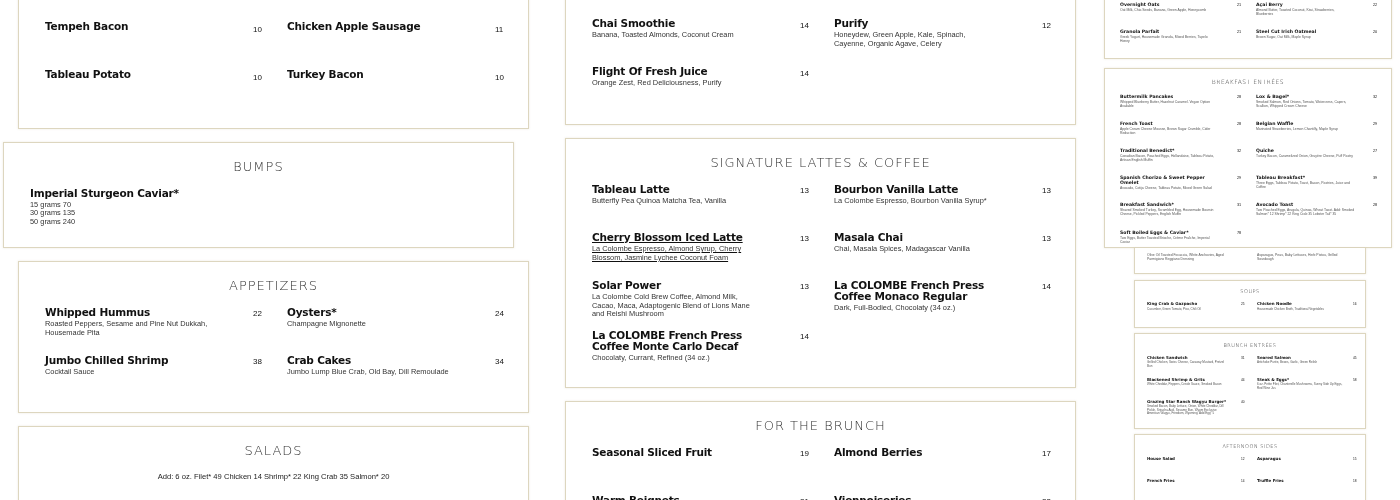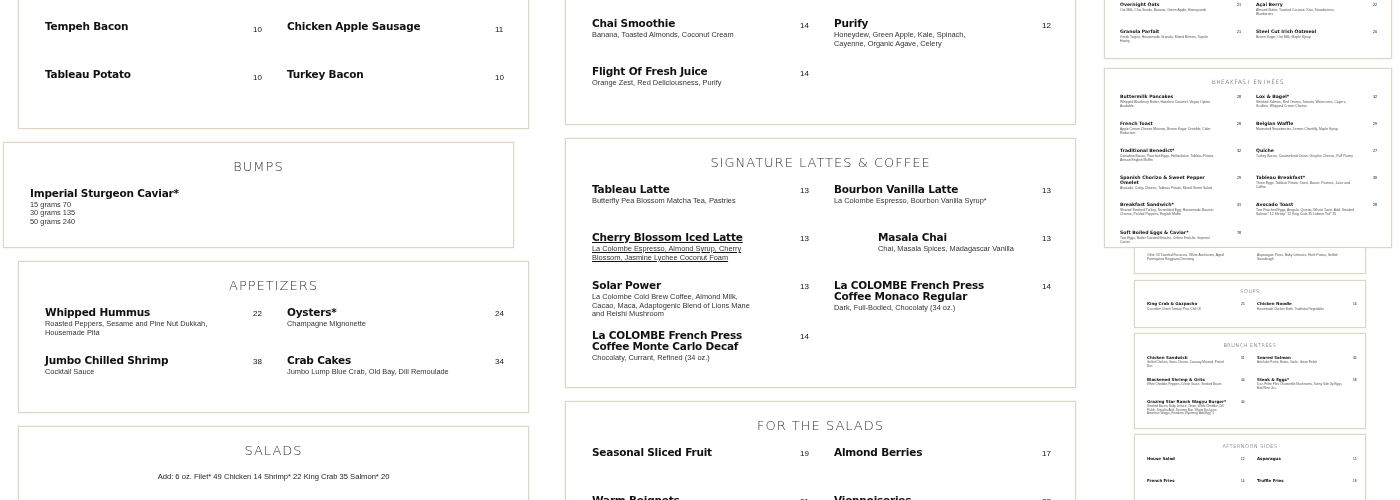--- a/index.html
+++ b/index.html
@@ -118,35 +118,35 @@
     <div class="desc">Orange Zest, Red Deliciousness, Purify</div>
   </div>
   <div class="price" style="left:234px; top:72px;">14</div>
 </div>
 
 <div class="card" style="left:565px; top:138px; width:511px; height:250px;">
   <div class="sec-title" style="top:16px;">SIGNATURE LATTES &amp; COFFEE</div>
 
   <div class="item" style="left:26px; top:45px; width:200px;">
     <div class="name">Tableau Latte</div>
-    <div class="desc">Butterfly Pea Blossom Matcha Tea, Pastries</div>
+    <div class="desc">Butterfly Pea Quinoa Matcha Tea, Vanilla</div>
   </div>
   <div class="price" style="left:234px; top:47px;">13</div>
   <div class="item" style="left:268px; top:45px; width:200px;">
     <div class="name">Bourbon Vanilla Latte</div>
     <div class="desc">La Colombe Espresso, Bourbon Vanilla Syrup*</div>
   </div>
   <div class="price" style="left:476px; top:47px;">13</div>
 
   <div class="item" style="left:26px; top:93px; width:175px;text-decoration:underline;">
     <div class="name">Cherry Blossom Iced Latte</div>
     <div class="desc">La Colombe Espresso, Almond Syrup, Cherry Blossom, Jasmine Lychee Coconut Foam</div>
   </div>
   <div class="price" style="left:234px; top:95px;">13</div>
-  <div class="item" style="left:268px; top:93px; width:200px;margin-left:44px;">
+  <div class="item" style="left:268px; top:93px; width:200px;">
     <div class="name">Masala Chai</div>
     <div class="desc">Chai, Masala Spices, Madagascar Vanilla</div>
   </div>
   <div class="price" style="left:476px; top:95px;">13</div>
 
   <div class="item" style="left:26px; top:141px; width:165px;">
     <div class="name">Solar Power</div>
     <div class="desc">La Colombe Cold Brew Coffee, Almond Milk, Cacao, Maca, Adaptogenic Blend of Lions Mane and Reishi Mushroom</div>
   </div>
   <div class="price" style="left:234px; top:143px;">13</div>
@@ -157,21 +157,21 @@
   <div class="price" style="left:476px; top:143px;">14</div>
 
   <div class="item" style="left:26px; top:191px; width:190px;">
     <div class="name">La COLOMBE French Press Coffee Monte Carlo Decaf</div>
     <div class="desc">Chocolaty, Currant, Refined (34 oz.)</div>
   </div>
   <div class="price" style="left:234px; top:193px;">14</div>
 </div>
 
 <div class="card" style="left:565px; top:401px; width:511px; height:120px;">
-  <div class="sec-title" style="top:16px;">FOR THE SALADS</div>
+  <div class="sec-title" style="top:16px;">FOR THE BRUNCH</div>
   <div class="item" style="left:26px; top:45px;">
     <div class="name">Seasonal Sliced Fruit</div>
   </div>
   <div class="price" style="left:234px; top:47px;">19</div>
   <div class="item" style="left:268px; top:45px;">
     <div class="name">Almond Berries</div>
   </div>
   <div class="price" style="left:476px; top:47px;">17</div>
   <div class="item" style="left:26px; top:93px;">
     <div class="name">Warm Beignets</div>

